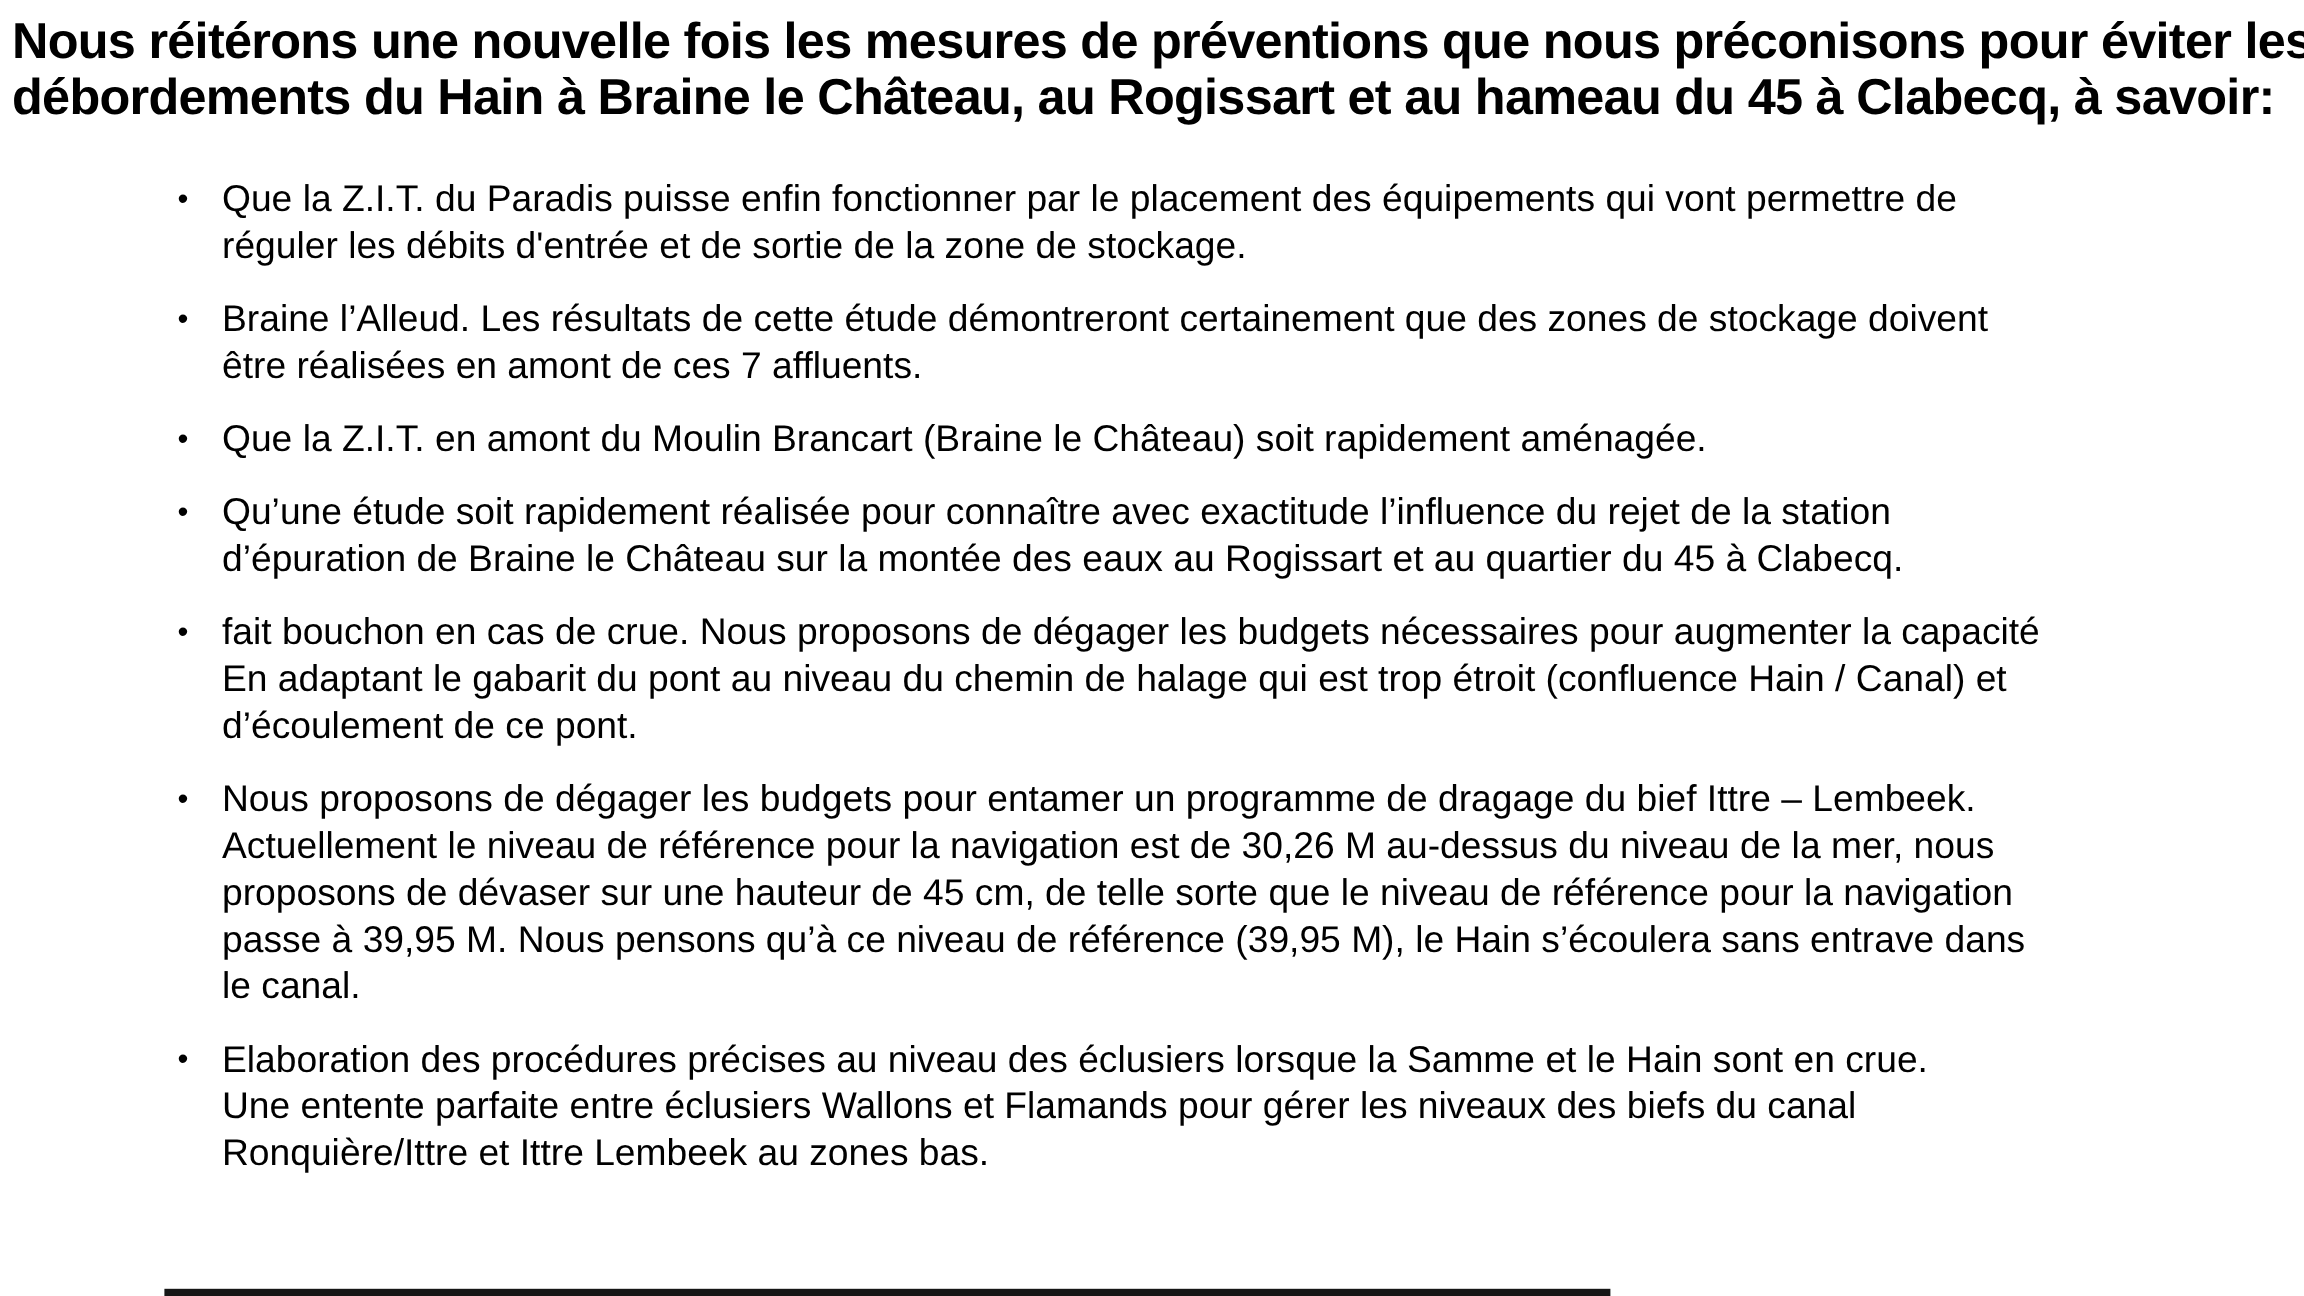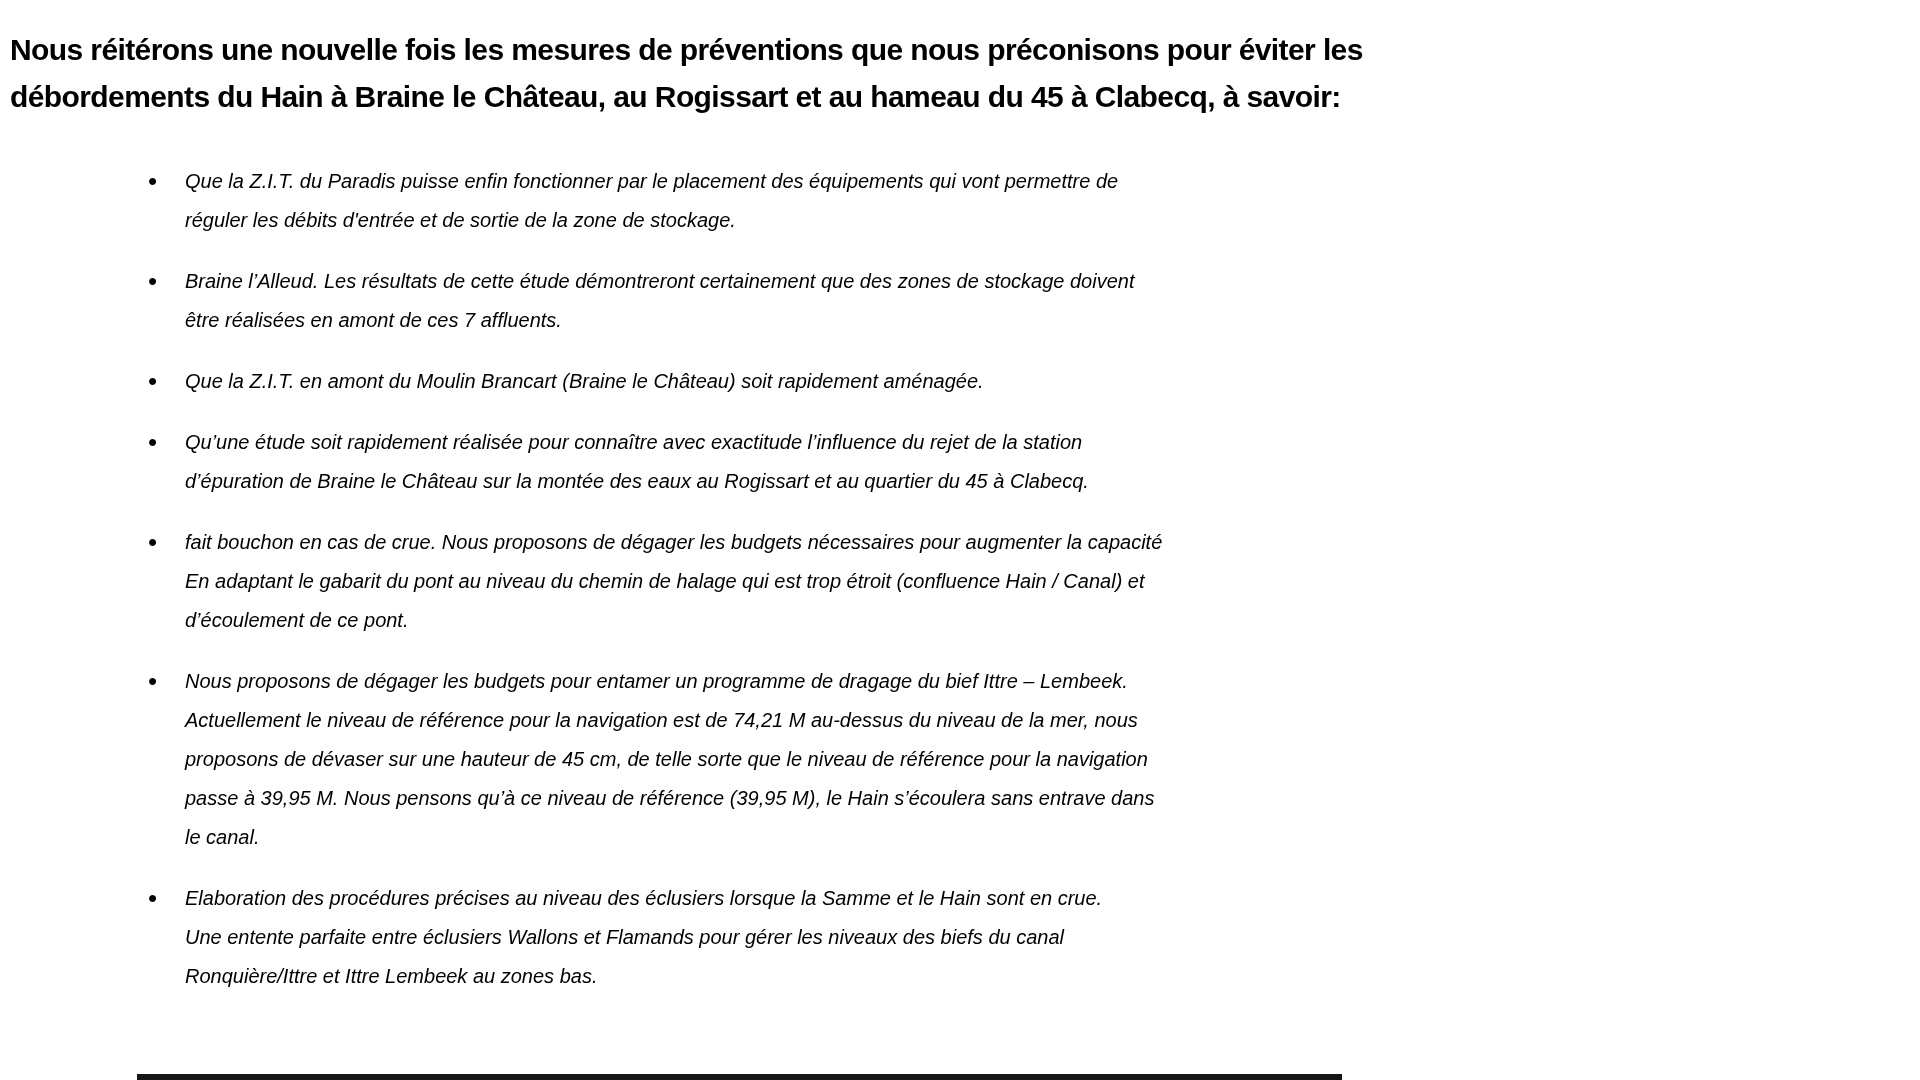--- a/index.html
+++ b/index.html
@@ -10,23 +10,23 @@
   .slide {
     position: relative;
     width: 1920px;
     height: 1080px;
     background: #ffffff;
     color: #000000;
     font-family: "Liberation Sans", sans-serif;
     overflow: hidden;
   }
   .title {
-    padding: 26px 8px 0 10px;
+    padding: 10px 8px 0 10px;
     font-weight: 700;
-    font-size: 30px;
+    font-size: 42px;
     line-height: 47px;
     letter-spacing: -0.6px;
   }
   .title-line {
     white-space: nowrap;
   }
   .bullets {
     margin-top: 42px;
   }
   .bullet {
@@ -38,24 +38,23 @@
     width: 37px;
     margin-left: 148px;
     font-size: 26px;
     line-height: 39px;
   }
   .lines {
     flex: 1;
     min-width: 0;
   }
   .line {
-    font-size: 20px;
+    font-size: 31px;
     line-height: 39px;
     white-space: nowrap;
-    font-style: italic;
   }
   .cutoff {
     position: absolute;
     left: 137px;
     top: 1074px;
     width: 1205px;
     height: 6px;
     background: #161616;
   }
 </style>
@@ -108,21 +107,21 @@
         <div class="line">fait bouchon en cas de crue. Nous proposons de dégager les budgets nécessaires pour augmenter la capacité</div>
         <div class="line">En adaptant le gabarit du pont au niveau du chemin de halage qui est trop étroit (confluence Hain / Canal) et</div>
         <div class="line">d’écoulement de ce pont.</div>
       </div>
     </div>
 
     <div class="bullet">
       <span class="marker">•</span>
       <div class="lines">
         <div class="line">Nous proposons de dégager les budgets pour entamer un programme de dragage du bief Ittre – Lembeek.</div>
-        <div class="line">Actuellement le niveau de référence pour la navigation est de 74,21 M au-dessus du niveau de la mer, nous</div>
+        <div class="line">Actuellement le niveau de référence pour la navigation est de 30,26 M au-dessus du niveau de la mer, nous</div>
         <div class="line">proposons de dévaser sur une hauteur de 45 cm, de telle sorte que le niveau de référence pour la navigation</div>
         <div class="line">passe à 39,95 M. Nous pensons qu’à ce niveau de référence (39,95 M), le Hain s’écoulera sans entrave dans</div>
         <div class="line">le canal.</div>
       </div>
     </div>
 
     <div class="bullet">
       <span class="marker">•</span>
       <div class="lines">
         <div class="line">Elaboration des procédures précises au niveau des éclusiers lorsque la Samme et le Hain sont en crue.</div>

